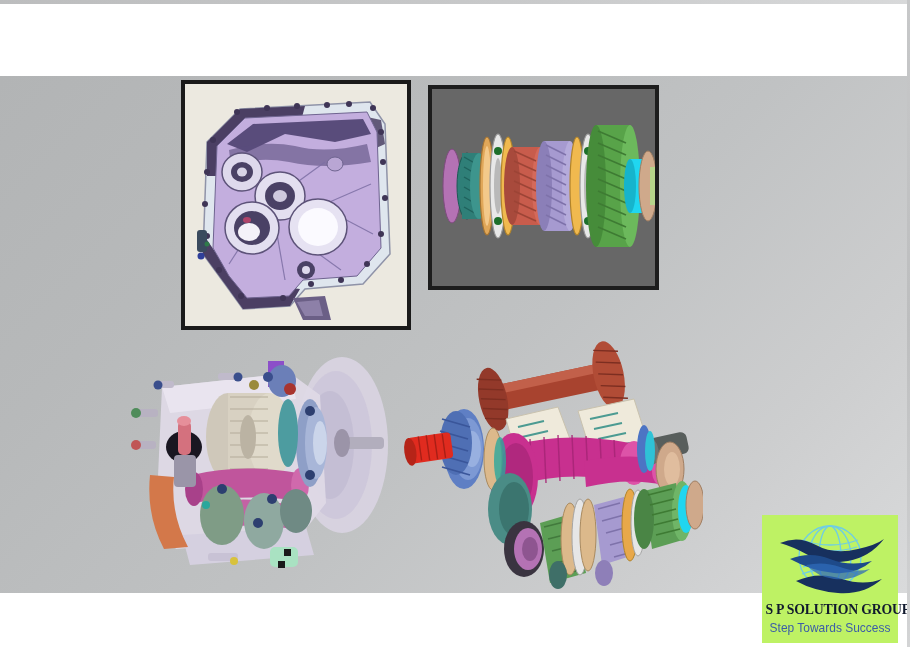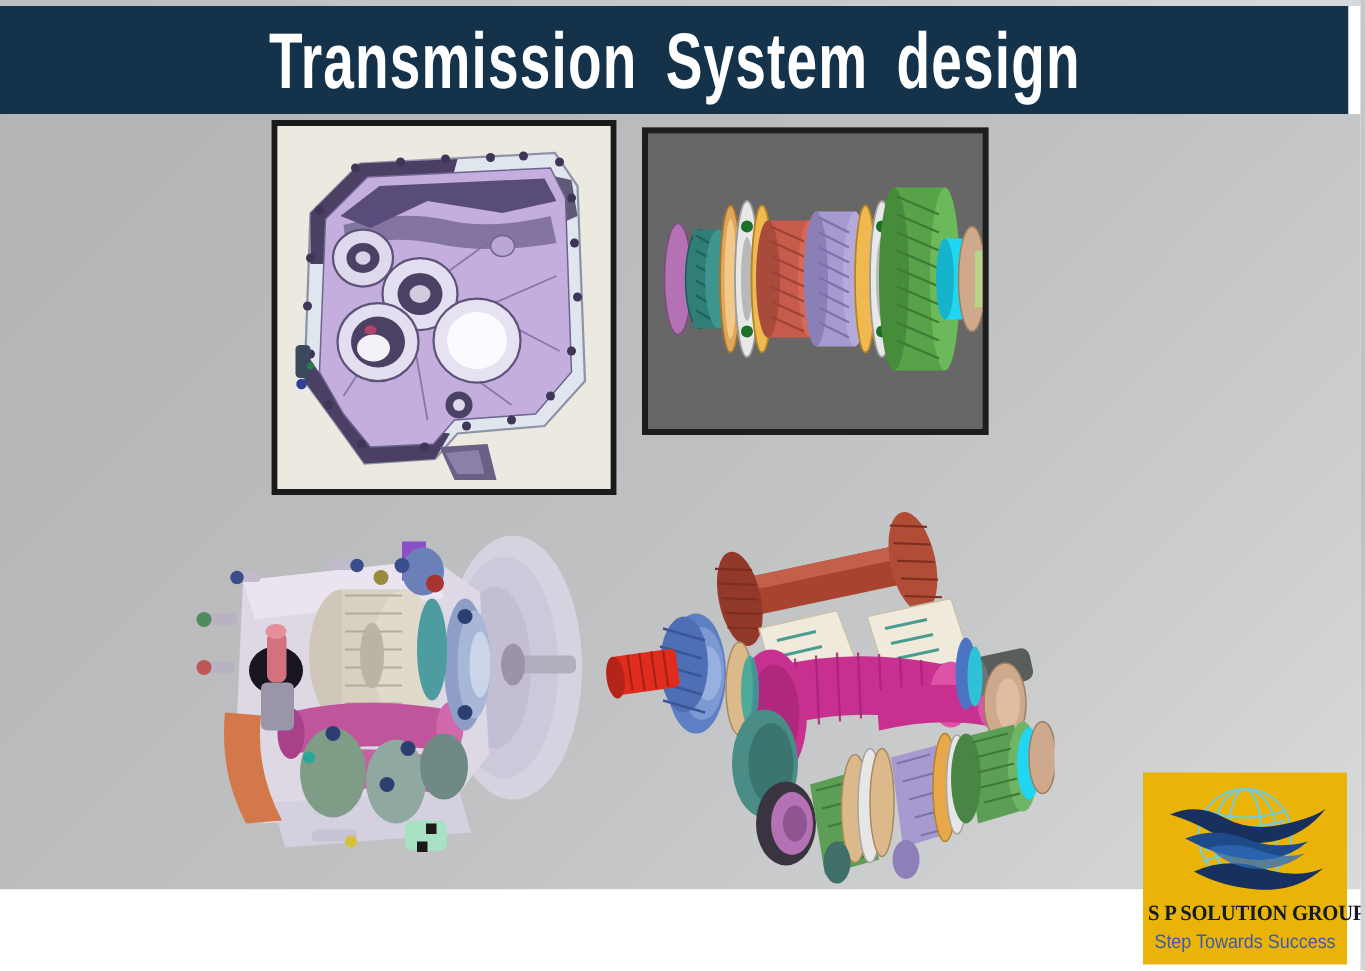--- a/index.html
+++ b/index.html
@@ -95,21 +95,21 @@
   #fig-transmission { left: 130px; top: 325px; width: 275px; height: 260px; }
   #fig-geartrain   { left: 398px; top: 327px; width: 305px; height: 268px; }
 
   .fig-svg { display:block; width:100%; height:100%; }
 
   
   .logo-panel {
     position: absolute;
     left: 762px; top: 515px;
     width: 136px; height: 128px;
-    background: #eab308;
+    background: #bef264;
   }
   .logo-mark {
     position: absolute;
     left: 10px; top: 4px;
     width: 116px; height: 80px;
   }
   .logo-name {
     position: absolute;
     left: 0; top: 86px;
     width: 136px;
@@ -134,23 +134,20 @@
     white-space: nowrap;
   }
 </style>
 </head>
 <body>
 
 <div class="slide">
 
   <div class="top-strip"></div>
 
-  <div class="title-bar">
-    <div class="title-text">Transmission System design</div>
-  </div>
   <div class="title-right-fill"></div>
 
   <div class="canvas"></div>
   <div class="canvas-bottom"></div>
 
   <div class="figure-frame" id="fig-housing">
     <svg class="fig-svg" viewBox="0 0 222 242">
       <rect x="0" y="0" width="222" height="242" fill="#ece9e0"></rect>
       <g>
 

